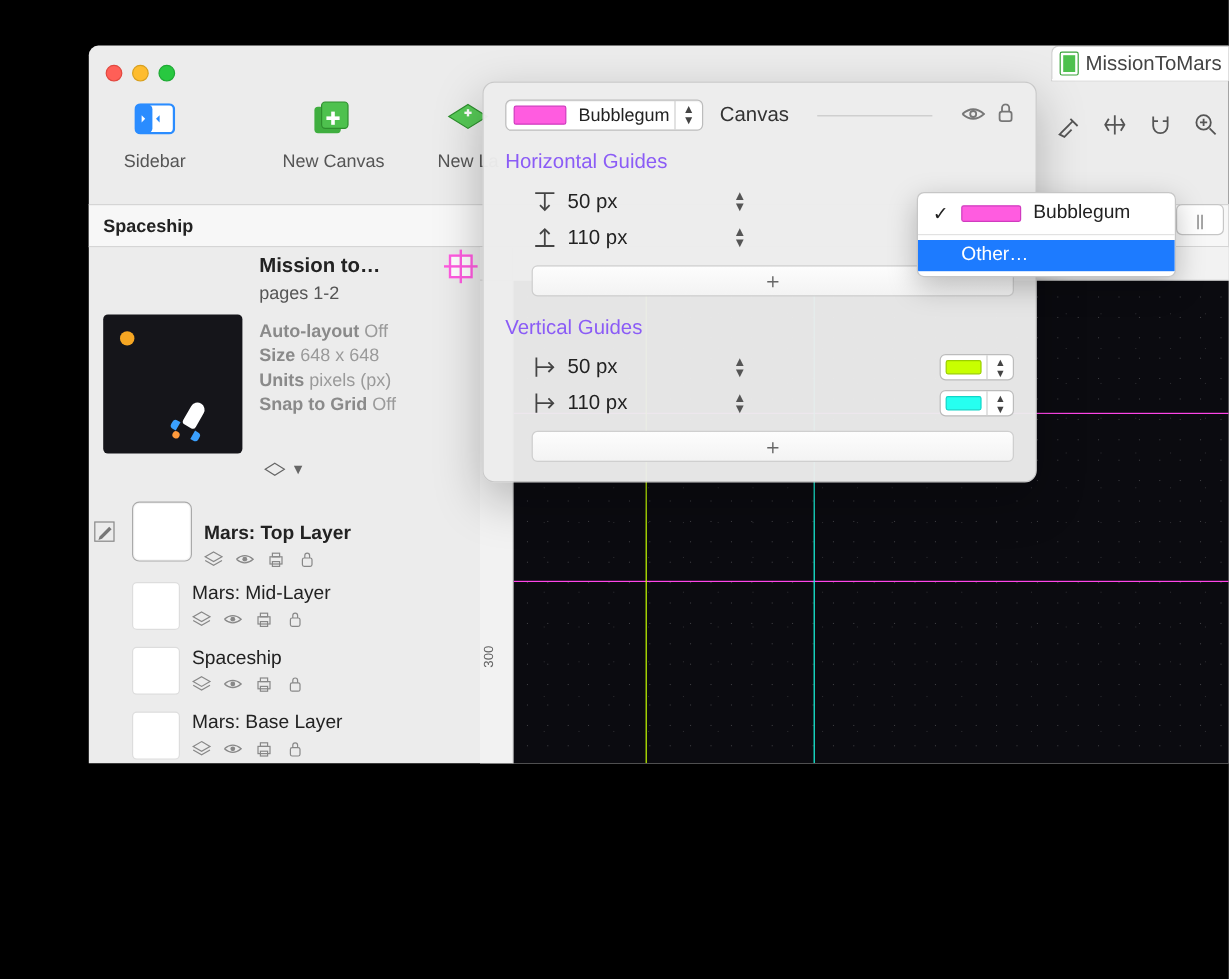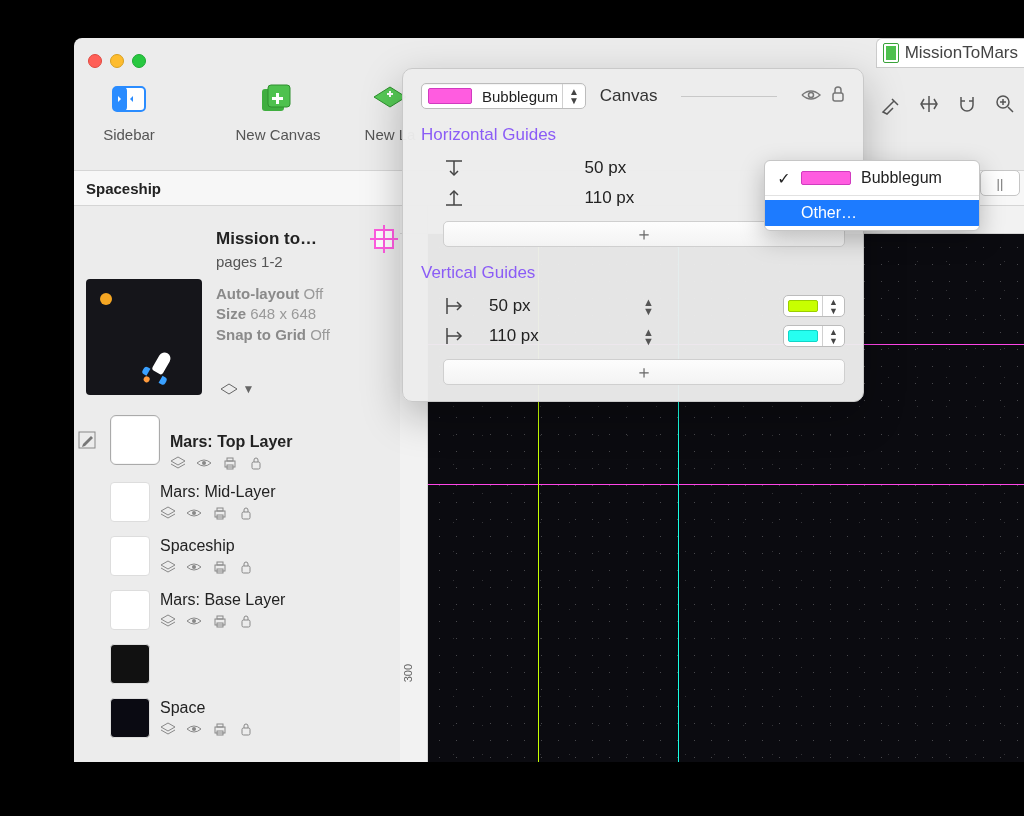--- a/index.html
+++ b/index.html
@@ -1,17 +1,17 @@
 <!DOCTYPE html>
 <html><head>
 <meta charset="utf-8">
 <style>
   *{box-sizing:border-box;margin:0;padding:0;font-family:-apple-system,"Helvetica Neue",Arial,sans-serif;-webkit-font-smoothing:antialiased;}
   body{width:1024px;height:816px;overflow:hidden;background:#000;position:relative;color:#222;}
-  .mac-window{position:absolute;left:74px;top:38px;right:0;height:724px;background:#ececec;border-top-left-radius:8px;box-shadow:0 2px 20px rgba(0,0,0,.4);}
+  .mac-window{position:absolute;left:74px;top:38px;right:0;height:598px;background:#ececec;border-top-left-radius:8px;box-shadow:0 2px 20px rgba(0,0,0,.4);}
   .traffic{position:absolute;left:14px;top:16px;display:flex;gap:8px;}
   .tl{width:14px;height:14px;border-radius:50%;}
   .tl.red{background:#ff5f57;border:1px solid #e1483f;}
   .tl.yellow{background:#febc2e;border:1px solid #d8a020;}
   .tl.green{background:#28c840;border:1px solid #1eaa34;}
   
   .doc-tab{position:absolute;top:38px;right:0;height:30px;display:flex;align-items:center;gap:6px;background:#fff;border-top-left-radius:6px;border:1px solid #ccc;border-right:none;padding:0 6px 0 6px;}
   .doc-icon{width:16px;height:20px;background:#fff;border:1px solid #3aa33a;border-radius:2px;position:relative;}
   .doc-icon::after{content:"";position:absolute;inset:2px;background:#4ec14e;}
   .doc-name{font-size:17px;color:#444;white-space:nowrap;overflow:hidden;}
@@ -21,21 +21,21 @@
   .tb-item .lbl{font-size:15px;color:#555;margin-top:6px;}
   .ico{display:flex;align-items:center;justify-content:center;height:42px;}
   .ico svg{display:block;}
   
   .tool-strip{position:absolute;top:48px;right:0;height:36px;display:flex;align-items:center;}
   .tool-strip .seg{width:38px;height:30px;display:flex;align-items:center;justify-content:center;}
   .tool-strip svg{stroke:#555;fill:none;stroke-width:1.5;}
   
   .canv-header{position:absolute;left:0;right:0;top:132px;height:36px;background:#f7f7f7;border-top:1px solid #d5d5d5;border-bottom:1px solid #d5d5d5;display:flex;align-items:center;padding:0 12px;font-size:15px;font-weight:600;color:#222;}
   .left-col{position:absolute;left:0;top:168px;width:326px;bottom:0;overflow:hidden;}
-  .canvas-card{padding:6px 10px 10px 6px;margin-top:17px;}
+  .canvas-card{padding:6px 10px 10px 6px;}
   .cc-title{font-size:17px;font-weight:700;color:#222;margin-left:136px;white-space:nowrap;overflow:hidden;text-overflow:ellipsis;}
   .cc-sub{font-size:15px;color:#555;margin-left:136px;margin-top:4px;}
   .cc-meta{font-size:15px;color:#9a9a9a;margin-left:136px;line-height:1.35;margin-top:14px;}
   .cc-meta b{color:#8a8a8a;font-weight:700;}
   .thumb{position:absolute;left:12px;top:56px;width:116px;height:116px;background:#15151a;border-radius:4px;overflow:hidden;}
   .thumb .dot{position:absolute;left:14px;top:14px;width:12px;height:12px;border-radius:50%;background:#f5a623;}
   .thumb .rocket{position:absolute;left:62px;top:72px;width:22px;height:34px;transform:rotate(30deg);}
   .thumb .rocket .body{width:12px;height:22px;background:#fff;border-radius:6px 6px 3px 3px;margin:0 auto;}
   .thumb .rocket .fin{position:absolute;bottom:4px;width:6px;height:8px;background:#3aa0ff;}
   .thumb .rocket .fin.l{left:-2px;border-radius:3px 0 0 3px;}
@@ -82,21 +82,21 @@
   .sw-magenta{background:#ff5ce0;border:1px solid #d03bbf;}
   .sw-lime{background:#c8ff00;border:1px solid #9bcf00;}
   .sw-cyan{background:#26fff0;border:1px solid #10d6c8;}
   .color-sel .sel-label{font-size:15px;padding:0 4px;}
   .updn{font-size:10px;line-height:8px;color:#444;display:flex;flex-direction:column;padding:0 6px;border-left:1px solid #d0d0d0;height:100%;justify-content:center;gap:1px;}
   .pop-title{font-size:17px;color:#333;}
   .pop-top .spacer{flex:1;border-bottom:1px solid #c8c8c8;height:1px;margin:0 10px;}
   .vis-lock{display:flex;gap:10px;color:#777;font-size:18px;}
   .sect{margin-top:16px;}
   .sect-h{font-size:17px;color:#8b5cf6;margin-bottom:8px;}
-  .guide-row{display:flex;align-items:center;gap:24px;padding:4px 0 4px 22px;justify-content:space-between;}
+  .guide-row{display:flex;align-items:center;gap:8px;padding:4px 0 4px 22px;}
   .g-arrow{width:22px;height:22px;display:flex;align-items:center;justify-content:center;color:#444;}
   .g-val{font-size:17px;color:#222;flex:0 0 auto;min-width:70px;}
   .g-step{font-size:11px;line-height:8px;color:#555;display:flex;flex-direction:column;gap:1px;margin-left:60px;}
   .g-color{margin-left:auto;display:flex;align-items:center;border:1px solid #bcbcbc;border-radius:5px;height:22px;background:#fff;}
   .g-color .mini-sw{width:30px;height:12px;margin:0 4px;border-radius:2px;}
   .g-color .updn{font-size:9px;}
   .add-bar{margin:8px 0 0 22px;height:26px;border:1px solid #cfcfcf;border-radius:5px;background:linear-gradient(#fdfdfd,#f3f3f3);display:flex;align-items:center;justify-content:center;color:#666;font-size:18px;}
   
   .menu{position:absolute;left:764px;top:160px;width:216px;background:#fff;border:1px solid #c6c6c6;border-radius:6px;box-shadow:0 8px 24px rgba(0,0,0,.25);overflow:hidden;padding:4px 0;}
   .menu .mi{display:flex;align-items:center;gap:10px;height:26px;padding:0 12px;font-size:16px;color:#222;}
@@ -183,20 +183,21 @@
 
   <div class="left-col">
 
     <div class="canvas-card" style="position:relative;">
       <div class="cc-title">Mission to…</div>
       <div class="canvas-sel"></div>
       <div class="cc-sub">pages 1-2</div>
       <div class="cc-meta">
         <div><b>Auto-layout</b> <span>Off</span></div>
         <div><b>Size</b> <span>648 x 648</span></div>
+        <div><b>Units</b> <span>pixels (px)</span></div>
         <div><b>Snap to Grid</b> <span>Off</span></div>
       </div>
       <div class="thumb">
         <div class="dot"></div>
         <div class="rocket">
           <div class="body"></div>
             <div class="fin l"></div>
             <div class="fin r"></div>
             <div class="flame"></div>
         </div>

